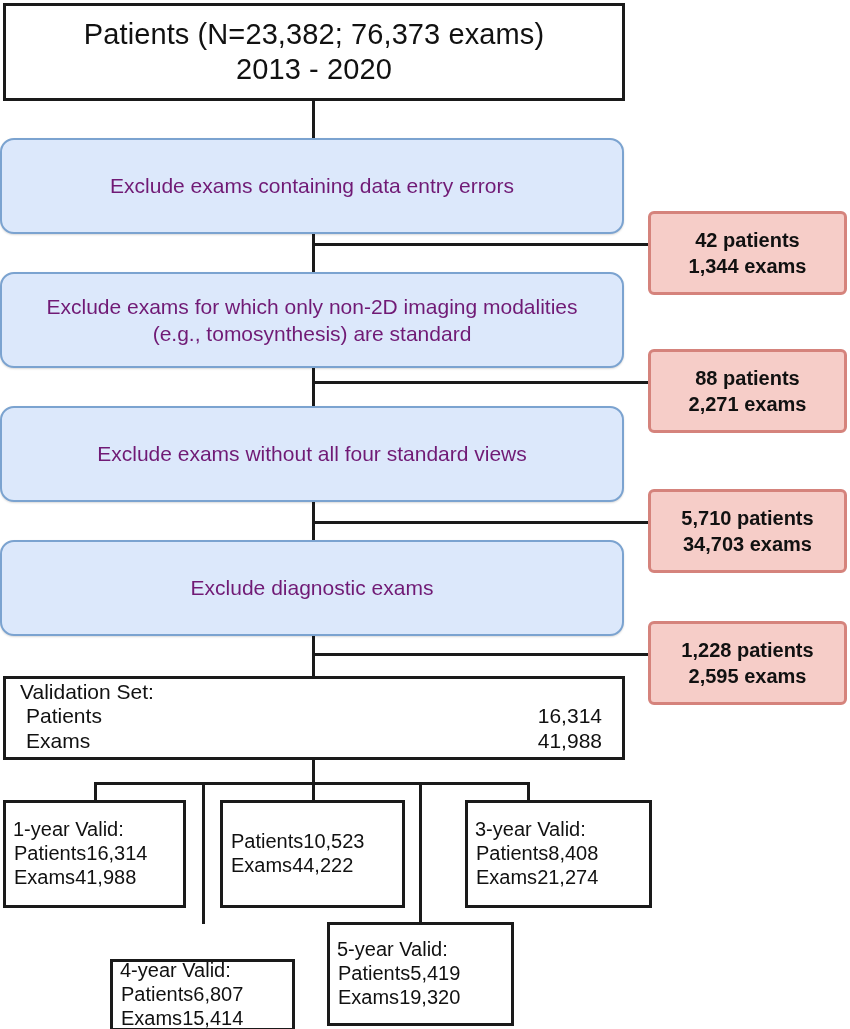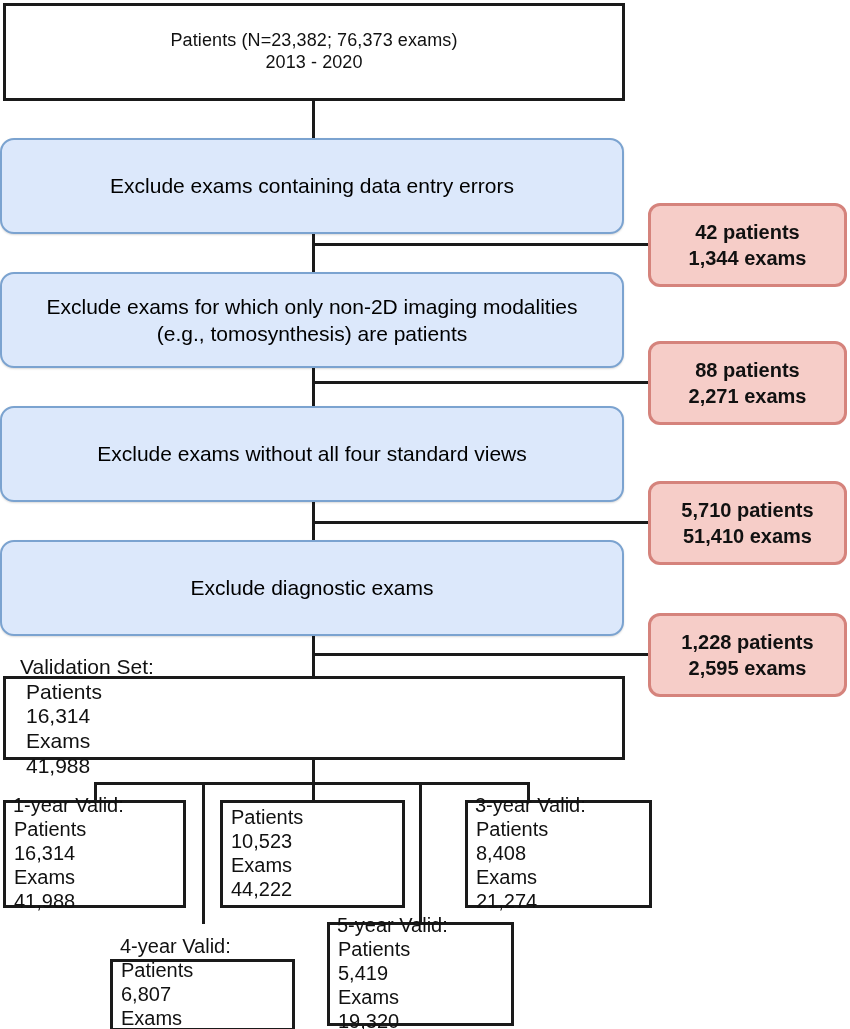--- a/index.html
+++ b/index.html
@@ -24,40 +24,41 @@
     display: flex;
     flex-direction: column;
     justify-content: center;
     align-items: center;
     color: #111111;
   }
   .box.blue {
     background: #dce8fb;
     border: 2px solid #7ba3d0;
     border-radius: 14px;
-    color: #000000;
+    color: #701a75;
     box-shadow: 0 1px 2px rgba(0,0,0,0.15);
   }
   .box.pink {
     background: #f6cdc8;
     border: 3px solid #d5837c;
-    border-radius: 12px;
+    border-radius: 6px;
     color: #111111;
+    margin-top: 8px;
   }
 
   .line1, .line2 {
     text-align: center;
     line-height: 1.22;
     white-space: nowrap;
   }
 
   
   #top-box { left: 3px; top: 3px; width: 622px; height: 98px; }
   #top-box .line1, #top-box .line2 {
-    font-size: 18px; font-weight: 400; letter-spacing: .1px;
+    font-size: 29px; font-weight: 400; letter-spacing: .1px;
   }
 
   
   .stage {
     left: 0px;
     width: 624px;
     font-size: 21px;
     font-weight: 400;
   }
   #stage-1 { top: 138px; height: 96px; }
@@ -84,21 +85,21 @@
   #validation-box {
     left: 3px; top: 676px; width: 622px; height: 84px;
     align-items: stretch; justify-content: center;
     padding: 4px 14px 6px 14px;
   }
   #validation-box .vtitle {
     font-size: 21px; line-height: 1.15;
   }
   .kvrow {
     display: flex; justify-content: space-between;
-    font-size: 21px; line-height: 1.18; padding: 0 6px; flex-direction: column;
+    font-size: 21px; line-height: 1.18; padding: 0 6px;
   }
 
   
   .yearbox {
     border: 3px solid #1a1a1a;
     background: #fff;
     padding: 3px 7px 5px 7px;
     align-items: flex-start; justify-content: center;
   }
   .yearbox .ytitle {
@@ -145,40 +146,40 @@
   <div class="box" id="top-box">
     <div class="line1">Patients (N=23,382; 76,373 exams)</div>
     <div class="line2">2013 - 2020</div>
   </div>
 
   <div class="box blue stage" id="stage-1">
     <div class="line1">Exclude exams containing data entry errors</div>
   </div>
   <div class="box blue stage" id="stage-2">
     <div class="line1">Exclude exams for which only non-2D imaging modalities</div>
-    <div class="line2">(e.g., tomosynthesis) are patients</div>
+    <div class="line2">(e.g., tomosynthesis) are standard</div>
   </div>
   <div class="box blue stage" id="stage-3">
     <div class="line1">Exclude exams without all four standard views</div>
   </div>
   <div class="box blue stage" id="stage-4">
     <div class="line1">Exclude diagnostic exams</div>
   </div>
 
   <div class="box pink pinkbox" id="pink-1">
     <div class="line1">42 patients</div>
     <div class="line2">1,344 exams</div>
   </div>
   <div class="box pink pinkbox" id="pink-2">
     <div class="line1">88 patients</div>
     <div class="line2">2,271 exams</div>
   </div>
   <div class="box pink pinkbox" id="pink-3">
     <div class="line1">5,710 patients</div>
-    <div class="line2">51,410 exams</div>
+    <div class="line2">34,703 exams</div>
   </div>
   <div class="box pink pinkbox" id="pink-4">
     <div class="line1">1,228 patients</div>
     <div class="line2">2,595 exams</div>
   </div>
 
   <div class="box" id="validation-box">
     <div class="vtitle">Validation Set:</div>
     <div class="kvrow">
       <span>Patients</span>

